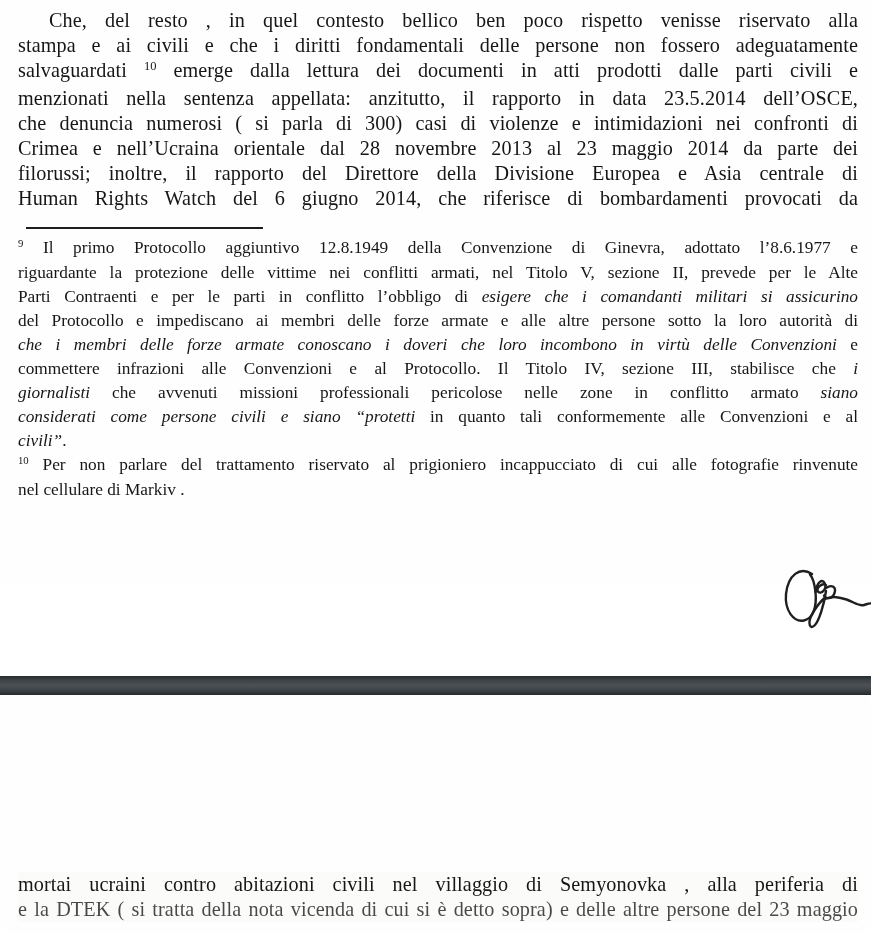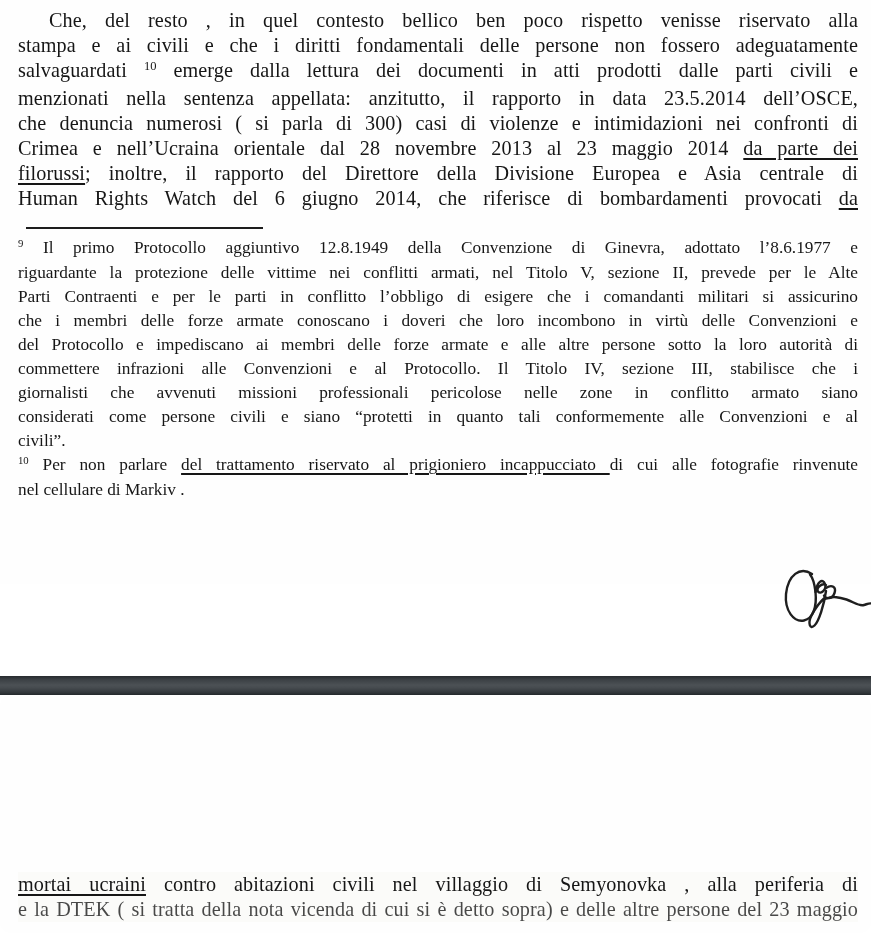--- a/index.html
+++ b/index.html
@@ -36,22 +36,22 @@
     margin:16px 0 7px 26px;
     width:237px;height:0;
     border-top:2px solid #1d1d1d;
   }
   .footnotes{
     margin:0 13px 0 18px;
     font-size:17.3px;line-height:24px;
   }
   .footnotes .ln{min-height:23.25px;}
 
-  .i{margin-top:12px;}
-  .u{text-decoration:underline;text-underline-offset:3px;text-decoration-thickness:1.5px;}
+  .i{font-style:italic;margin-top:12px;}
+  .u{text-underline-offset:3px;text-decoration-thickness:1.5px;}
   .sup{font-size:62%;position:relative;top:-0.55em;letter-spacing:0;}
 
   #signature{
     position:absolute;left:782px;top:562px;width:90px;height:75px;
   }
   #signature svg{display:block;width:100%;height:100%;}
 
   #bottom-text{
     margin-top:177px;
     background:#fbfbf9;
@@ -69,22 +69,22 @@
       <div class="ln"><span>che denuncia numerosi ( si parla di 300)  casi di violenze e intimidazioni nei confronti di</span></div>
       <div class="ln"><span>Crimea e nell’Ucraina  orientale  dal 28 novembre 2013 al 23 maggio 2014 </span><span class="u">da parte dei</span></div>
       <div class="ln"><span class="u">filorussi</span><span>; inoltre, il rapporto del Direttore  della Divisione Europea e Asia centrale di</span></div>
       <div class="ln"><span>Human Rights Watch  del 6 giugno 2014, che riferisce di bombardamenti provocati </span><span class="u">da</span></div>
     </div>
   <div class="fn-rule"></div>
   <div class="footnotes">
       <div class="ln"><span class="sup">9</span><span> Il primo  Protocollo aggiuntivo 12.8.1949 della Convenzione  di Ginevra, adottato l’8.6.1977 e</span></div>
       <div class="ln"><span>riguardante la protezione delle vittime nei conflitti armati, nel Titolo V, sezione II, prevede  per le Alte</span></div>
       <div class="ln"><span>Parti Contraenti e per le parti in conflitto  l’obbligo di </span><span class="i">esigere che i comandanti militari si assicurino</span></div>
+      <div class="ln"><span>del Protocollo e impediscano ai membri delle forze armate  e alle altre persone sotto la loro autorità di</span></div>
       <div class="ln"><span class="i">che i membri delle forze armate conoscano i doveri che loro incombono in virtù delle Convenzioni</span><span> e</span></div>
-      <div class="ln"><span>del Protocollo e impediscano ai membri delle forze armate  e alle altre persone sotto la loro autorità di</span></div>
       <div class="ln"><span>commettere infrazioni alle Convenzioni e al Protocollo. Il Titolo IV, sezione III, stabilisce che  </span><span class="i">i</span></div>
       <div class="ln"><span class="i">giornalisti</span><span> che avvenuti missioni professionali pericolose nelle zone in conflitto armato </span><span class="i">siano</span></div>
       <div class="ln"><span class="i">considerati come persone civili e siano “protetti</span><span> in quanto  tali conformemente alle Convenzioni e al</span></div>
       <div class="ln last"><span class="i">civili”</span><span>.</span></div>
       <div class="ln"><span class="sup">10</span><span> Per non parlare </span><span class="u">del trattamento riservato al prigioniero incappucciato  </span><span> di cui alle fotografie rinvenute</span></div>
       <div class="ln last"><span>nel cellulare di Markiv .</span></div>
     </div>
   <div id="signature">
     <svg viewBox="0 0 90 75" fill="none" stroke="#1f1f1f" stroke-width="2.4" stroke-linecap="round" stroke-linejoin="round">
       <path d="M30,12 C18,4 6,13 4,32 C2.5,49 12,60.5 22,58.5 C31,56.5 35,45 33.5,30 C32.5,21 30.5,15.5 28,12.5"></path>

